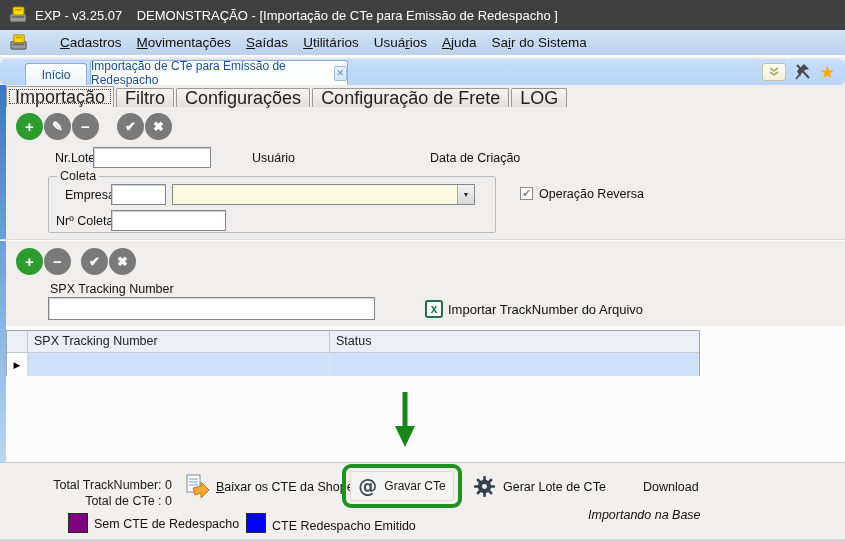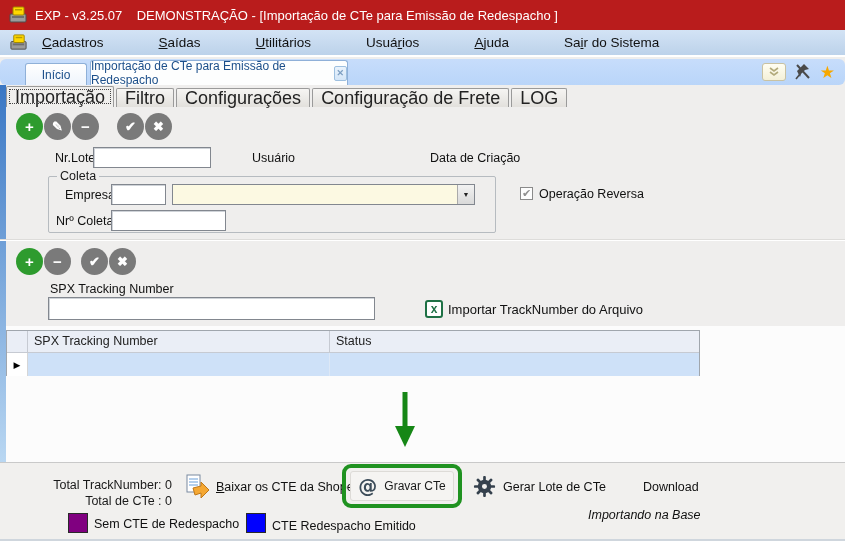--- a/index.html
+++ b/index.html
@@ -3,30 +3,30 @@
 <meta charset="utf-8">
 <style>
   * { box-sizing: border-box; margin: 0; padding: 0; }
   html,body { width:845px; height:541px; }
   body { font-family: "Liberation Sans", sans-serif; font-size:13px; color:#1a1a1a; }
   .window { position:relative; width:845px; height:541px; background:#EFEEED; overflow:hidden;
             border-bottom:2px solid #cfd6dd; }
 
   
   .titlebar { position:absolute; left:0; top:0; width:845px; height:30px;
-              background:#b91c1c; display:flex; align-items:center; }
+              background:#404040; display:flex; align-items:center; }
   .titlebar .app-ico { margin-left:8px; width:20px; height:20px; }
   .title-text { color:#ffffff; margin-left:7px; font-size:13px; white-space:pre; }
 
   
   .menubar { position:absolute; left:0; top:30px; width:845px; height:27px;
              background:linear-gradient(#d3e3f5,#bcd2ea); display:flex; align-items:center;
              border-bottom:2px solid #ffffff; }
   .menubar .app-ico { margin-left:9px; width:19px; height:19px; }
-  .menu-items { display:flex; align-items:flex-start; margin-left:7px;gap:40px; }
+  .menu-items { display:flex; align-items:flex-start; margin-left:25px; }
   .menu-item { padding:3px 7px; margin-right:1px; font-size:13.5px; color:#111; cursor:default; }
   .accel { text-decoration:underline; }
 
   
   .tabstrip { position:absolute; left:0; top:59px; width:845px; height:26px;
               background:linear-gradient(#c7ddfb,#b9d5f9);border-radius:6px; }
   .mtab { position:absolute; bottom:0; display:flex; align-items:center; justify-content:center;
           border:1px solid #8fb0d8; border-bottom:none; border-radius:3px 3px 0 0;
           background:linear-gradient(#ffffff,#eef4fc); color:#1C4F8A; font-size:12px; }
   .mtab-inicio { left:25px; width:62px; height:22px; }
@@ -126,20 +126,21 @@
 
   <div class="menubar">
     <svg class="app-ico" viewBox="0 0 20 20">
       <rect x="2" y="9" width="16" height="8" rx="1" fill="#9b9b9b" stroke="#4d4d4d"></rect>
       <rect x="4" y="11" width="12" height="2" fill="#6e6e6e"></rect>
       <rect x="5" y="2" width="11" height="8" rx="1" fill="#ffd800" stroke="#a08600"></rect>
       <rect x="7" y="4" width="7" height="1.5" fill="#b89c00"></rect>
     </svg>
     <div class="menu-items">
         <span class="menu-item"><span class="accel">C</span>adastros</span>
+        <span class="menu-item"><span class="accel">M</span>ovimentações</span>
         <span class="menu-item"><span class="accel">S</span>aídas</span>
         <span class="menu-item"><span class="accel">U</span>tilitários</span>
         <span class="menu-item">Usuá<span class="accel">r</span>ios</span>
         <span class="menu-item"><span class="accel">A</span>juda</span>
         <span class="menu-item">Sa<span class="accel">i</span>r do Sistema</span>
       </div>
   </div>
 
   <div class="tabstrip">
     <div class="mtab mtab-inicio">

